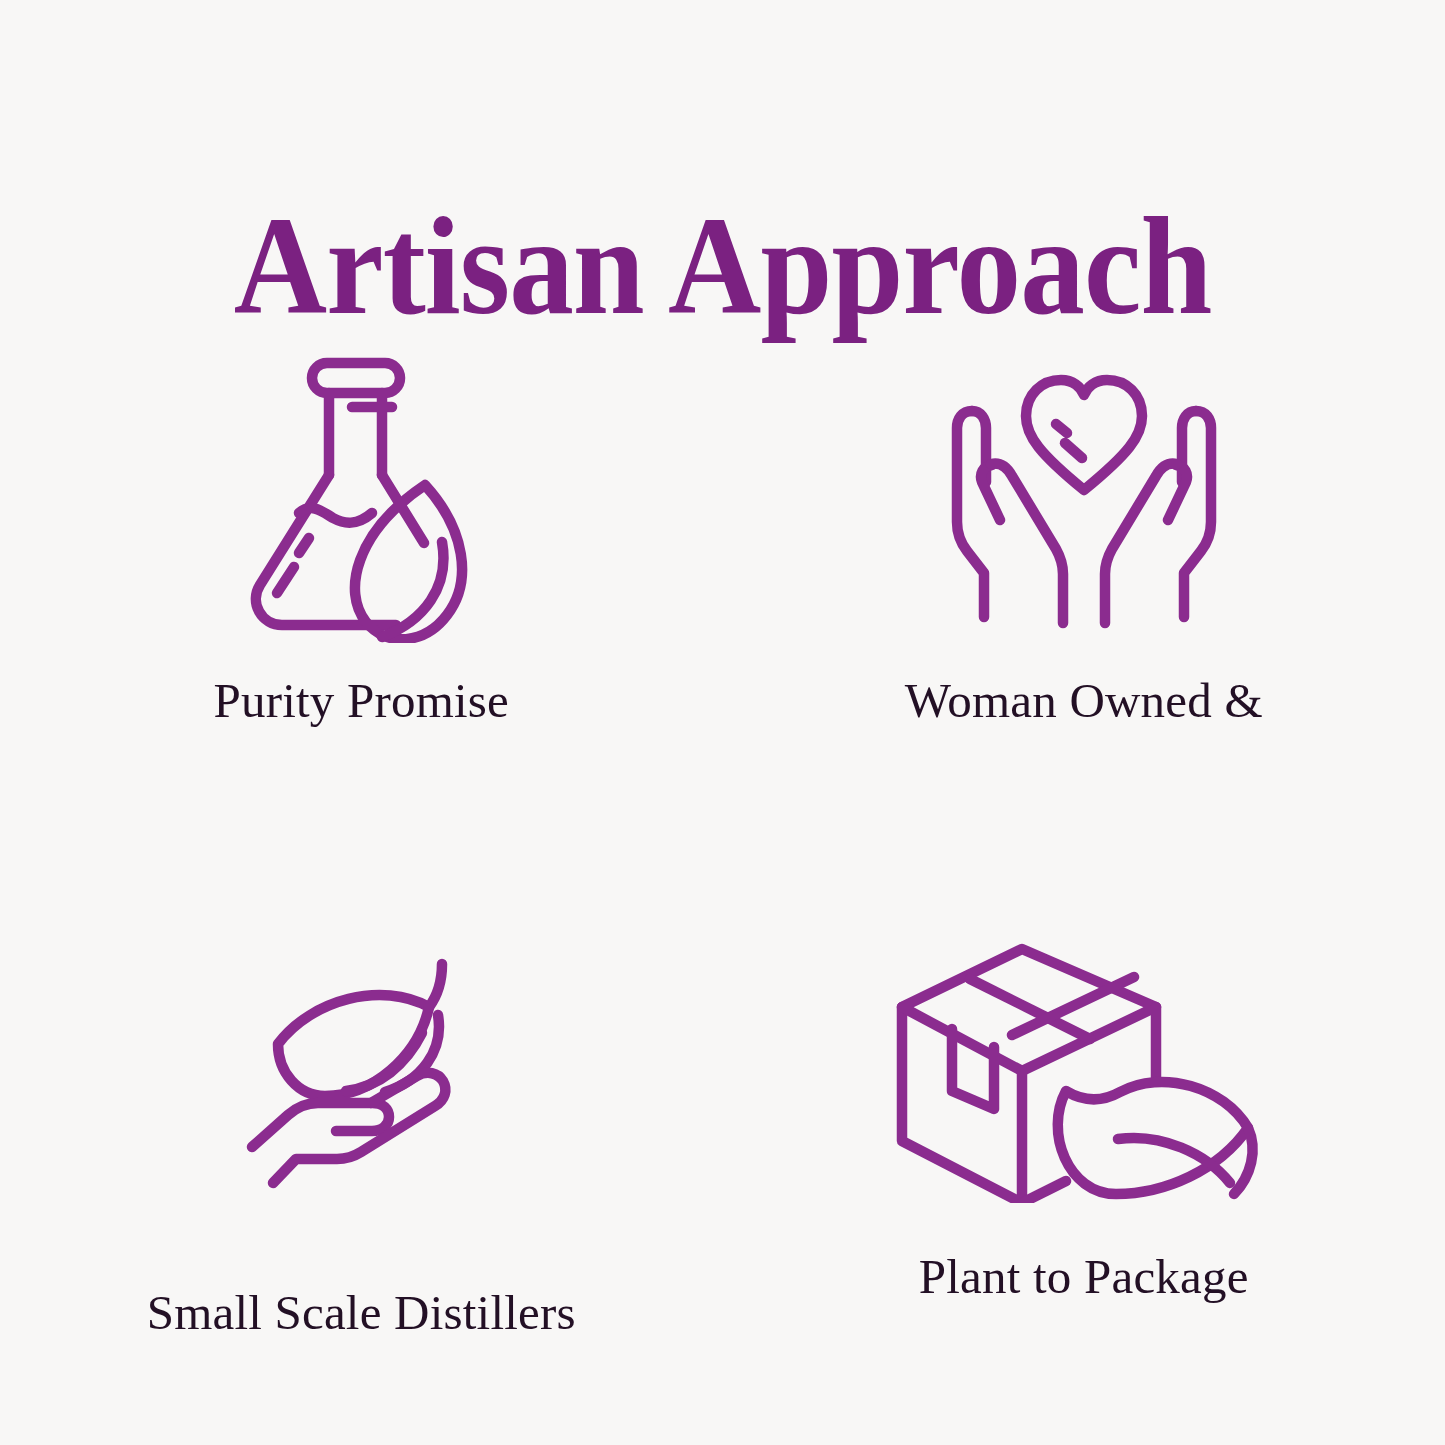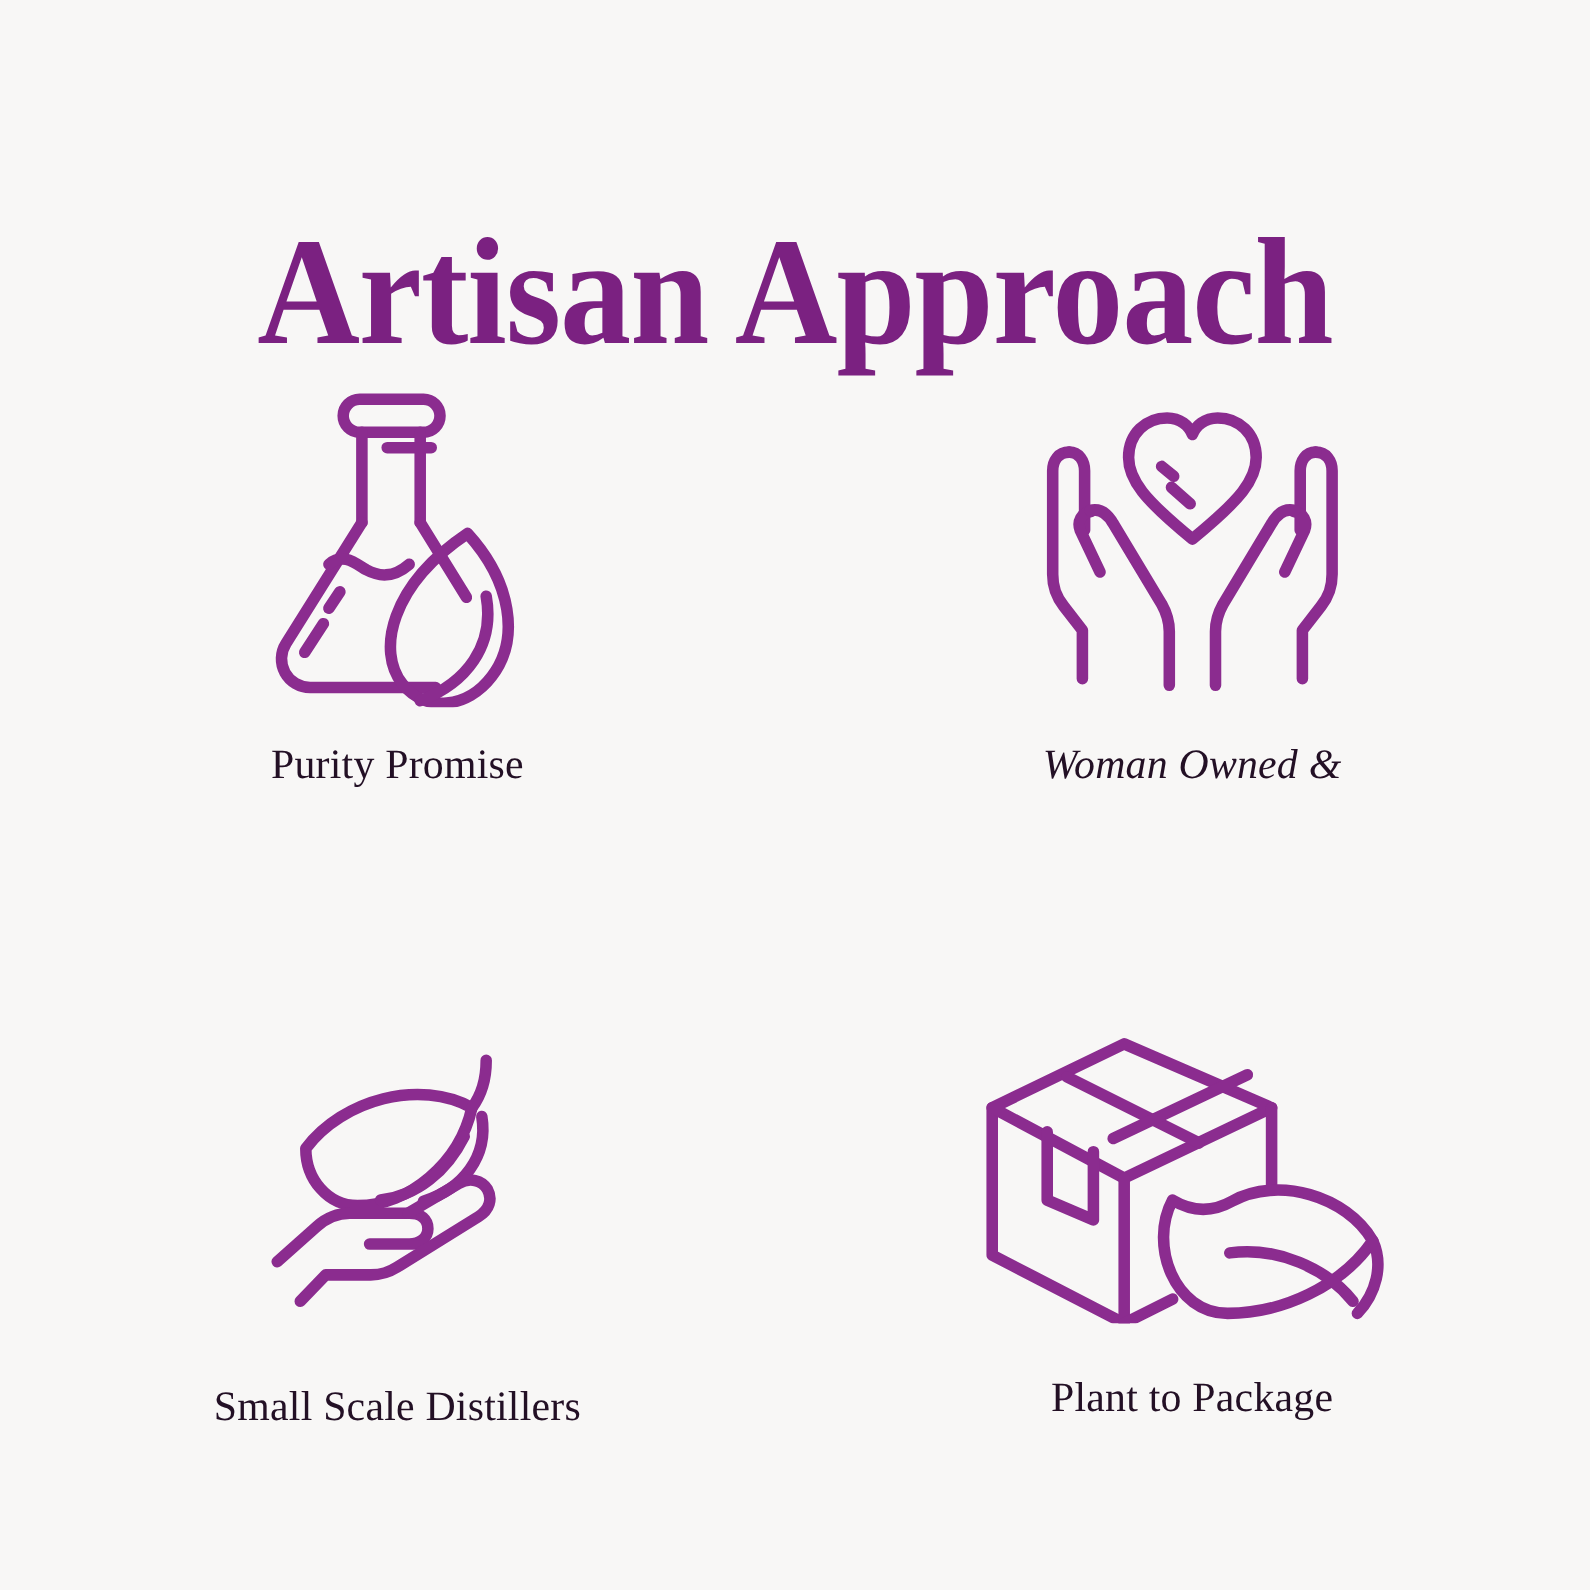--- a/index.html
+++ b/index.html
@@ -69,33 +69,33 @@
   }
   .icon-box svg {
     display: block;
   }
   .caption {
     margin-top: 26px;
     text-align: center;
     color: #231025;
     font-family: "Liberation Serif", "DejaVu Serif", serif;
     font-weight: 400;
-    font-size: 38px;
+    font-size: 49px;
     line-height: 1.12;
     letter-spacing: 0.2px;
     max-width: 640px;
   }
-  .caption .l2 { display: block; font-style: italic; }
+  .caption .l2 { display: block; }
 
   
   .cell-purity   .icon-box { margin-top: 18px; }
   .cell-woman    .icon-box { margin-top: 18px; }
   .cell-small    .icon-box { margin-top: 52px; }
   .cell-plant    .icon-box { margin-top: 52px; }
-  .cell-small    .caption  { margin-top: 36px; }
+  .cell-small    .caption  { margin-top: 64px; }
   .cell-plant    .caption  { margin-top: 28px; }
 </style>
 </head>
 <body>
 
 <div id="page">
 
   <div class="title-wrap">
     <h1 class="title">Artisan Approach</h1>
   </div>

